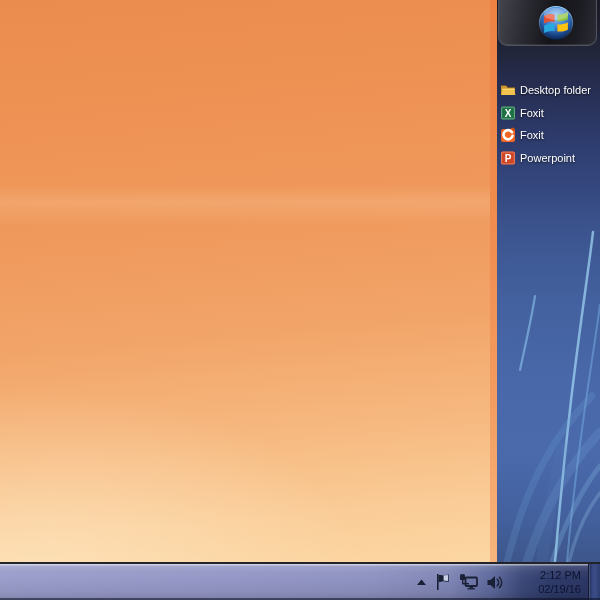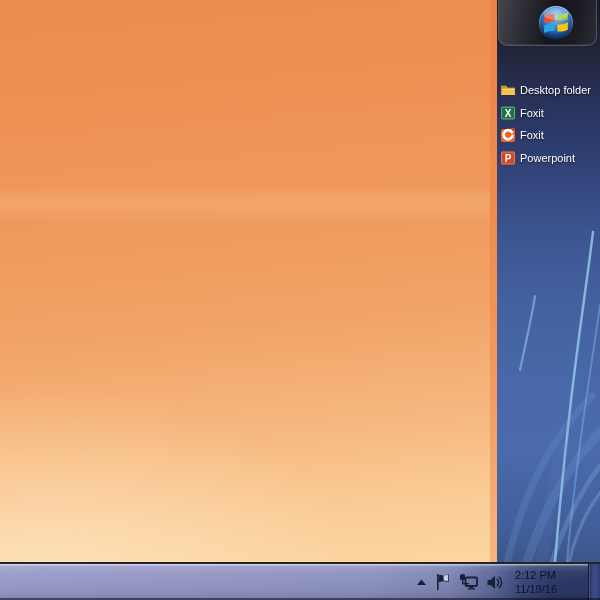--- a/index.html
+++ b/index.html
@@ -65,21 +65,21 @@
   .taskbar::after{
     content:"";position:absolute;left:0;bottom:0;width:100%;height:2px;
     background:rgba(10,14,34,0.55);
   }
   .tray{
     position:absolute;right:97px;top:0;height:36px;
     display:flex;align-items:center;gap:9px;color:#1a2036;
   }
   .tray .ticon{display:block;}
   .clock{
-    position:absolute;right:19px;top:4px;width:66px;text-align:left;
+    position:absolute;right:19px;top:4px;width:66px;text-align:right;
     color:#0d1230;font-size:11px;line-height:14px;cursor:default;
   }
   .show-desktop{
     position:absolute;right:0;top:0;width:11px;height:36px;
     border-left:1px solid #111a38;
     background:linear-gradient(90deg,#202c54 0%,#36467f 30%,#3b4c88 55%,#2e3c70 100%);
     box-shadow:inset 1px 0 0 rgba(255,255,255,0.18);
   }
 </style>
 </head>
@@ -183,16 +183,16 @@
       <rect x="8.5" y="14.2" width="7.5" height="1.3" fill="currentColor"></rect>
     </svg>
     <svg class="ticon" width="16" height="15" viewBox="0 0 16 15">
       <path d="M0.5,5 L3.5,5 L8,1 L8,14 L3.5,10 L0.5,10 Z" fill="currentColor"></path>
       <path d="M10.2,4.2 A4.4,4.4 0 0 1 10.2,10.8" stroke="currentColor" stroke-width="1.5" fill="none" stroke-linecap="round"></path>
       <path d="M12.4,2.2 A7.3,7.3 0 0 1 12.4,12.8" stroke="currentColor" stroke-width="1.5" fill="none" stroke-linecap="round"></path>
     </svg>
   </div>
   <div class="clock">
     <div>2:12 PM</div>
-    <div>11/19/16</div>
+    <div>02/19/16</div>
   </div>
   <div class="show-desktop"></div>
 </div>
 
 </body></html>

